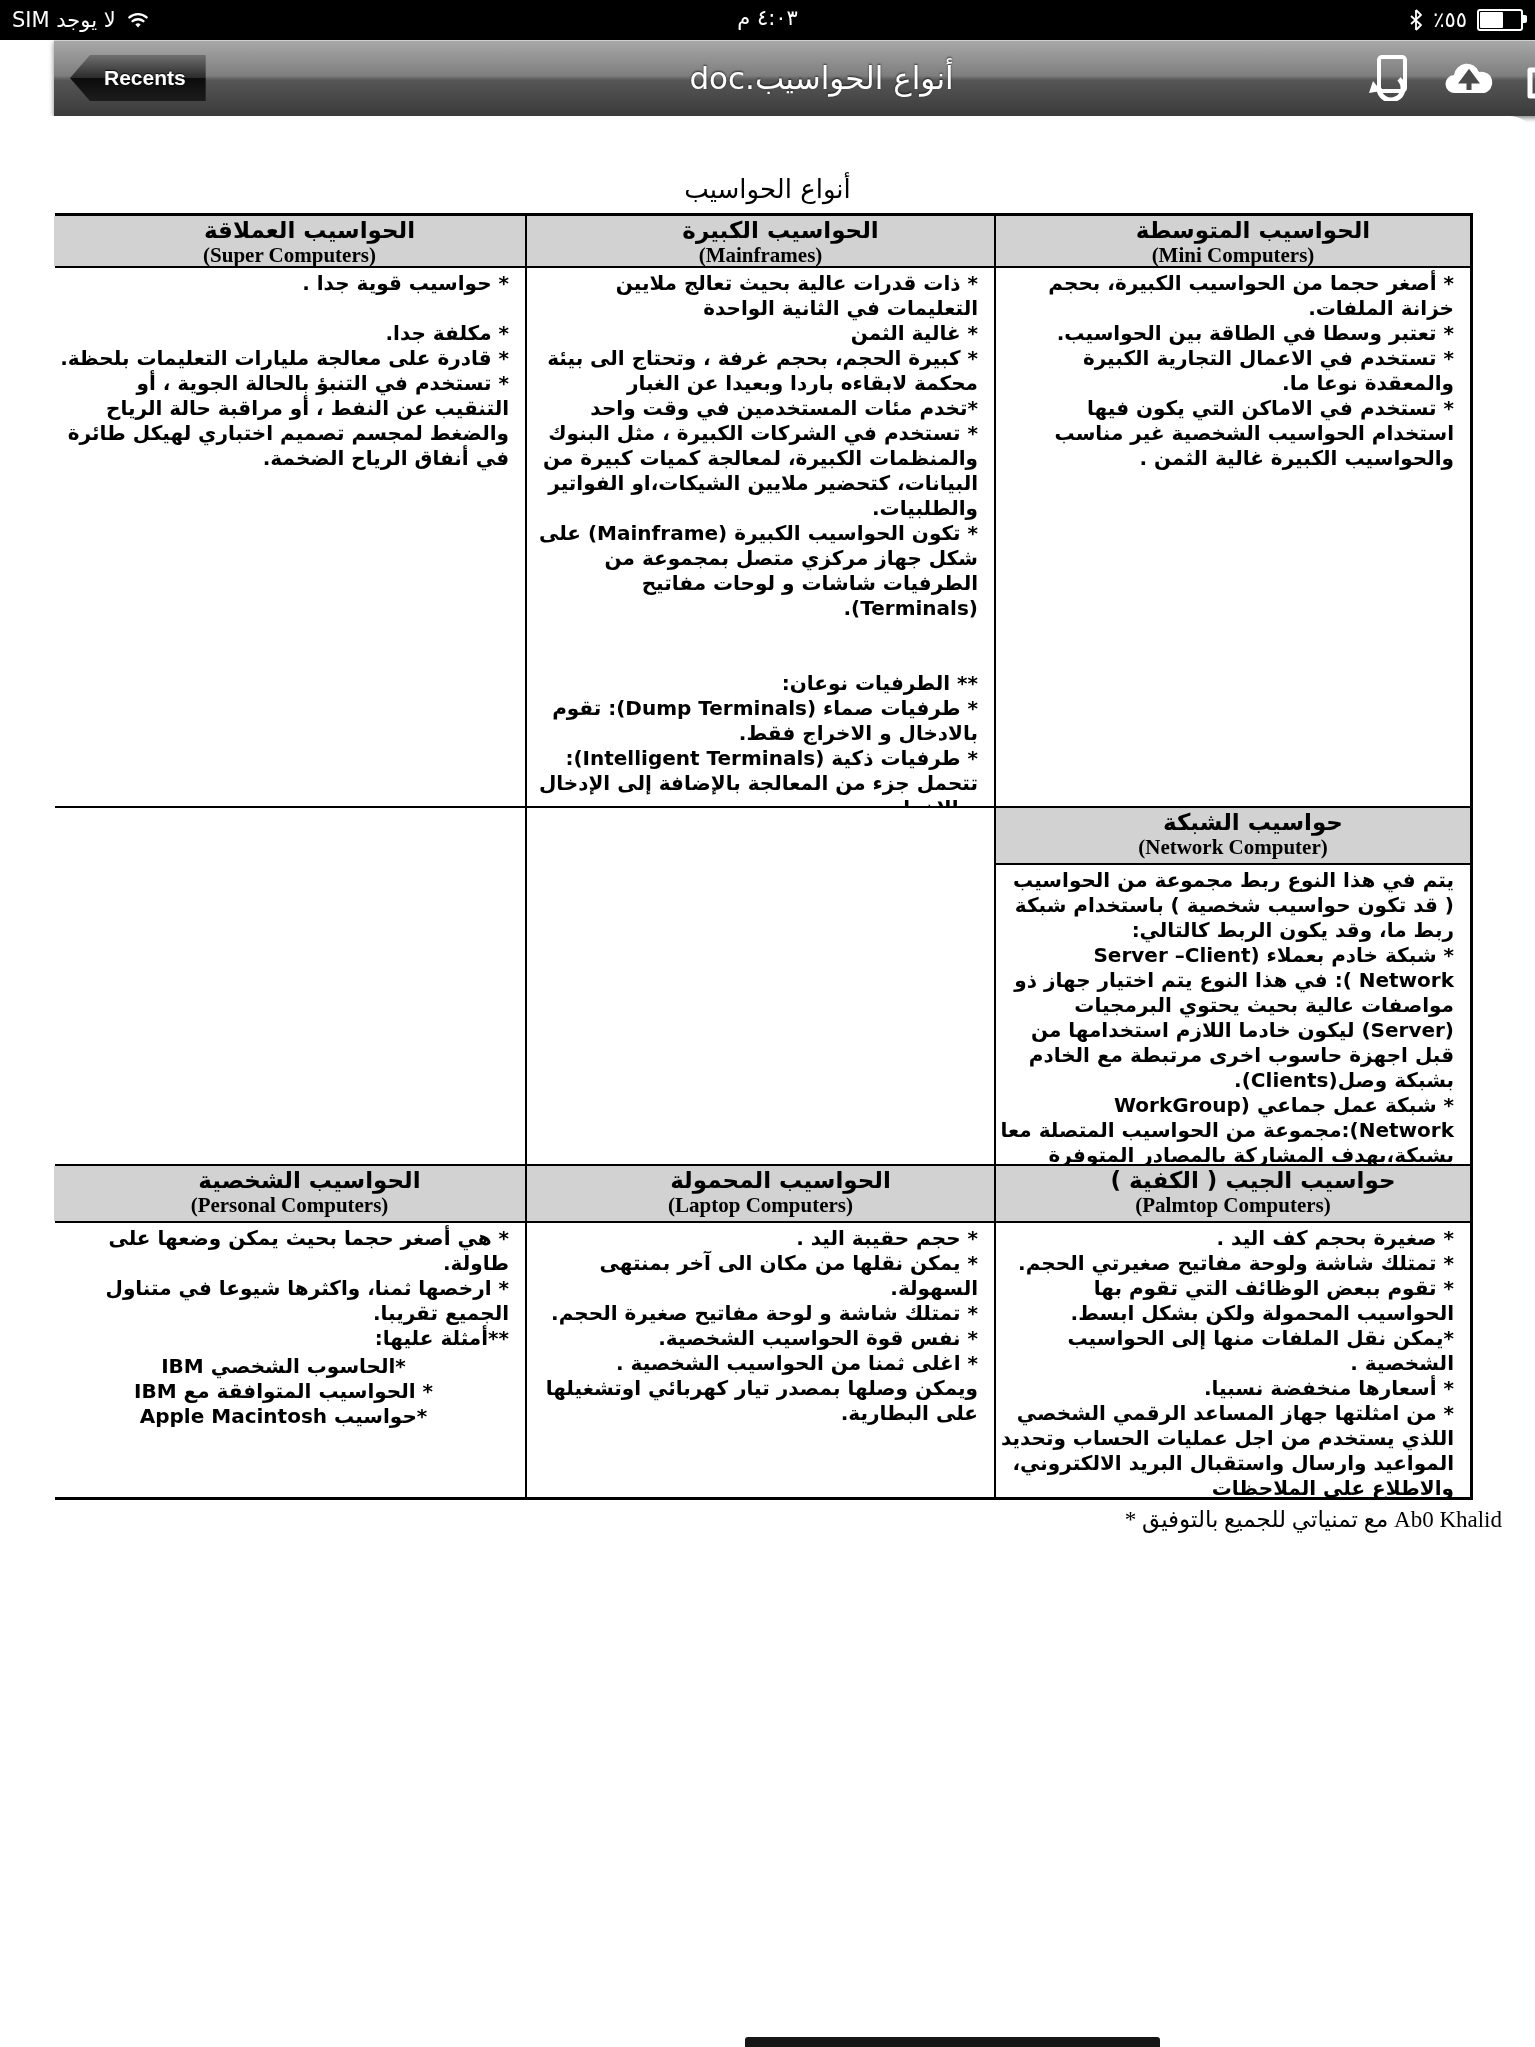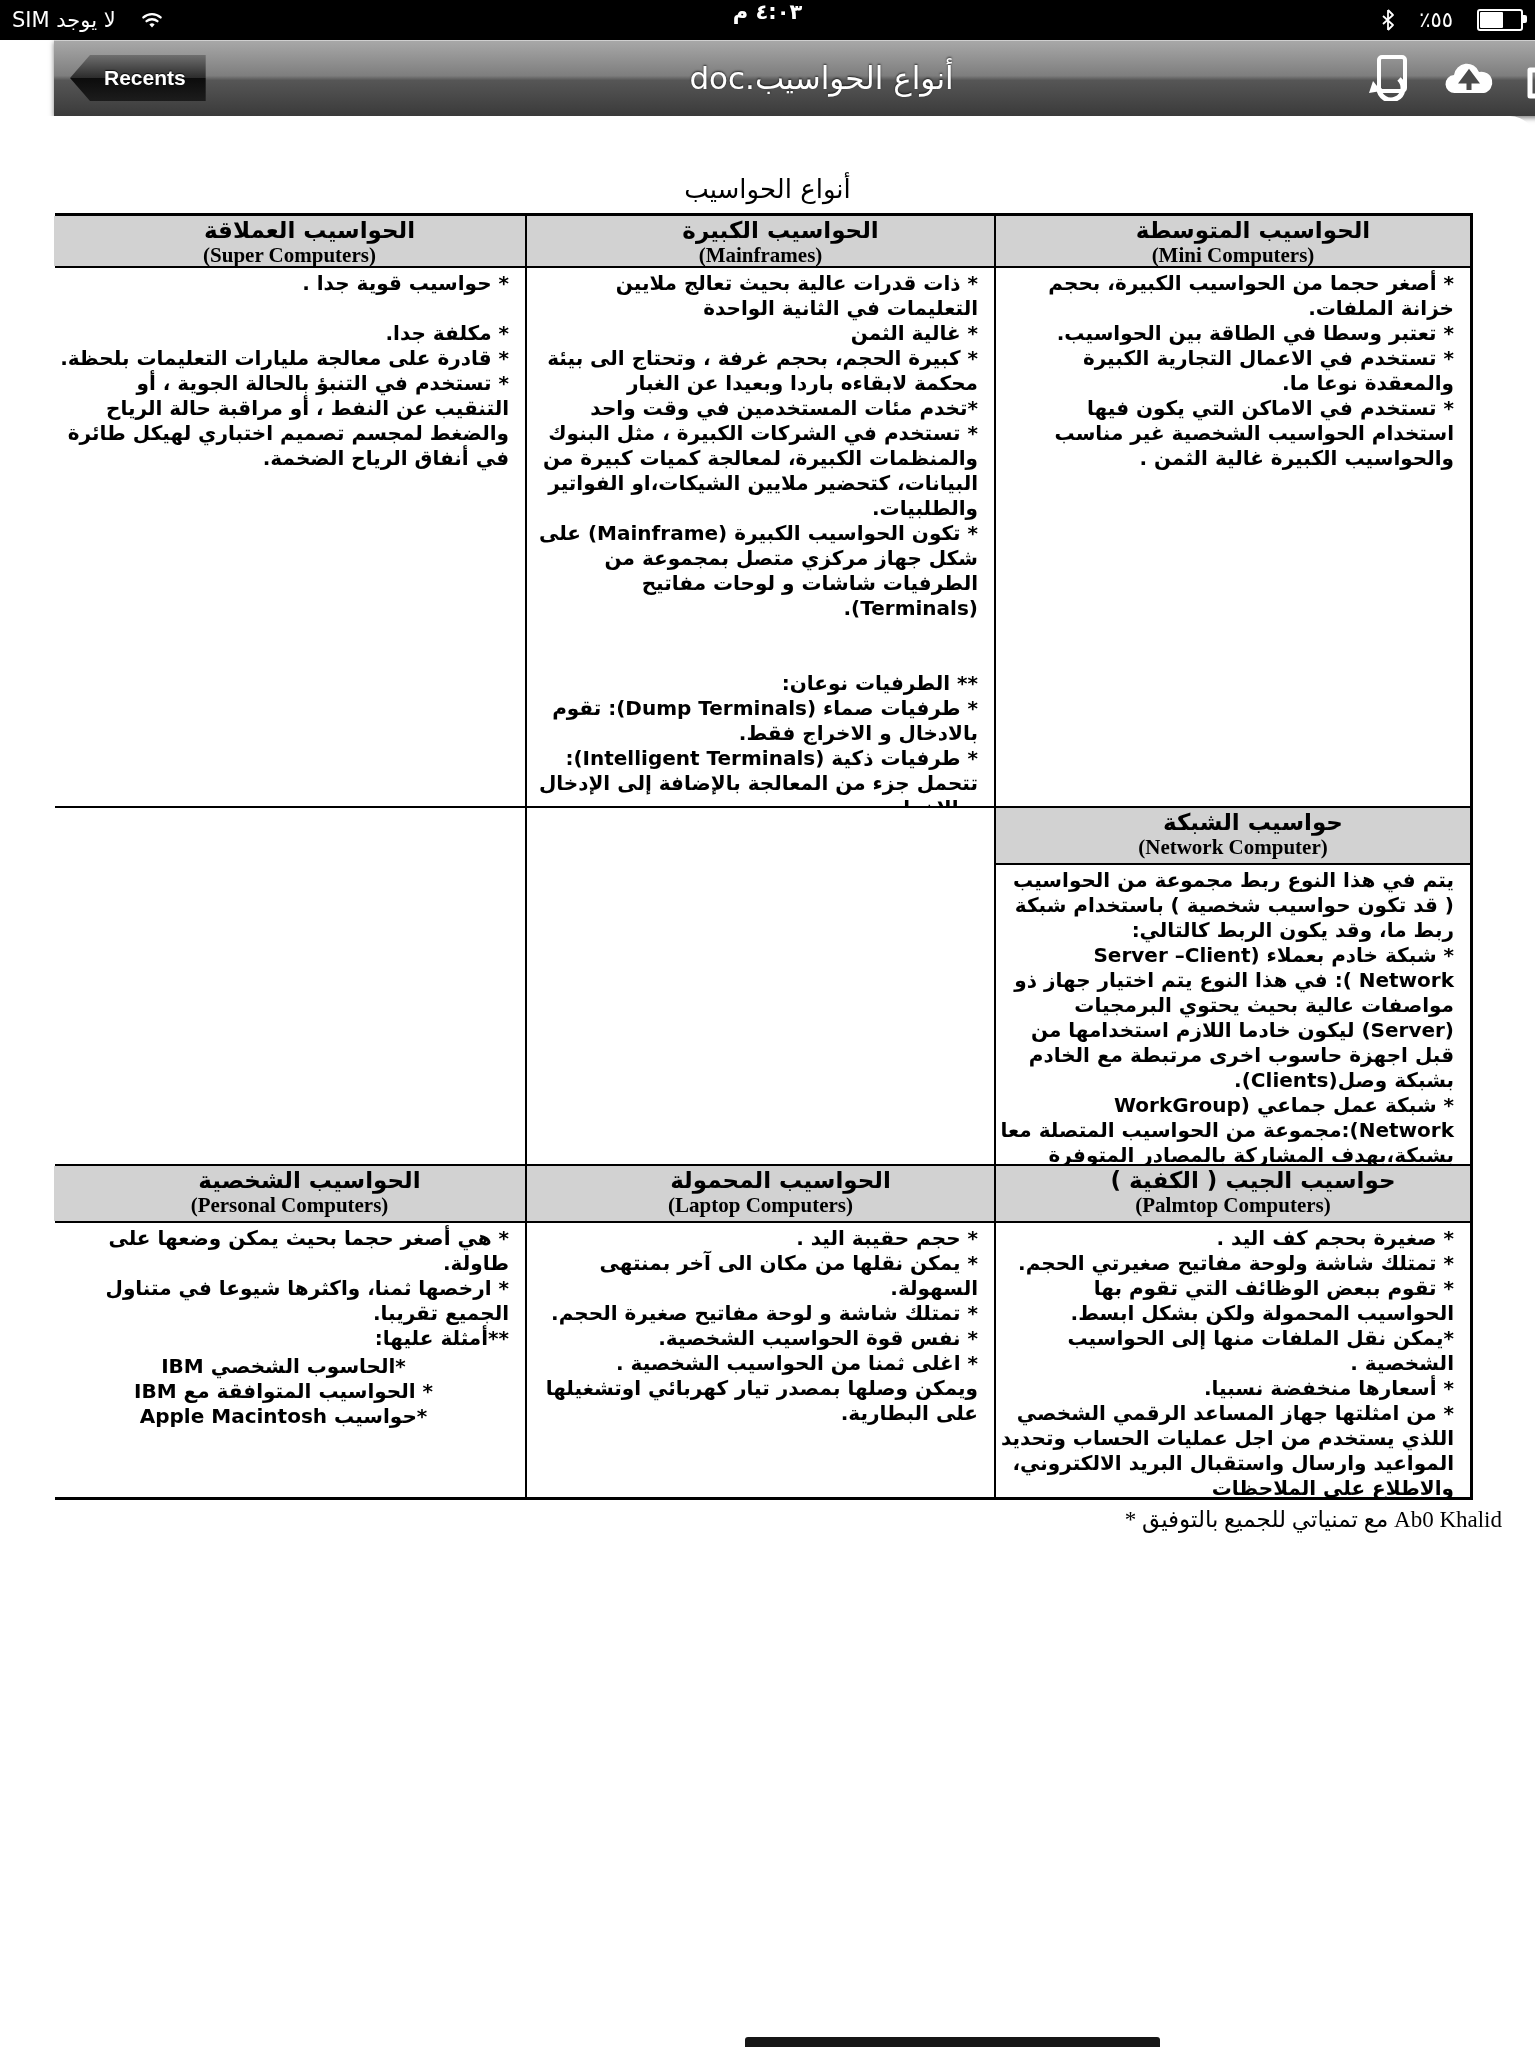--- a/index.html
+++ b/index.html
@@ -3,23 +3,23 @@
 <meta charset="utf-8">
 <style>
   html,body{margin:0;padding:0;background:#fff;}
   .screen{position:relative;width:1535px;height:2047px;overflow:hidden;background:#ffffff;
           font-family:"DejaVu Sans",sans-serif;}
 
   
   .status-bar{position:absolute;left:0;top:0;width:100%;height:40px;background:#000;
               display:flex;align-items:center;justify-content:space-between;
               color:#fff;font-size:21px;box-sizing:border-box;padding:0 12px;}
-  .sb-left,.sb-right{display:flex;align-items:center;gap:24px;}
+  .sb-left,.sb-right{display:flex;align-items:center;gap:10px;}
   .sb-center{position:absolute;left:50%;top:0;height:36px;transform:translateX(-50%);
-             display:flex;font-weight:bold;}
+             display:flex;align-items:center;font-weight:normal;}
   .battery{position:relative;width:42px;height:18px;border:2px solid #fff;border-radius:3px;
            display:inline-block;}
   .battery .fill{position:absolute;left:1px;top:1px;bottom:1px;width:55%;background:#fff;border-radius:1px;}
   .battery .nub{position:absolute;right:-6px;top:4px;width:4px;height:8px;background:#fff;border-radius:0 2px 2px 0;}
 
   
   .toolbar{position:absolute;left:6px;top:40px;width:100%;height:76px;
            background:linear-gradient(#a9a9a9,#7e7e7e 47%,#565656 53%,#3a3a3a);
            box-shadow:inset 0 1px 0 rgba(255,255,255,.45),0 2px 5px rgba(0,0,0,.5);margin-left:48px;}
   .back-btn{position:absolute;left:16px;top:15px;height:46px;border:none;cursor:pointer;

